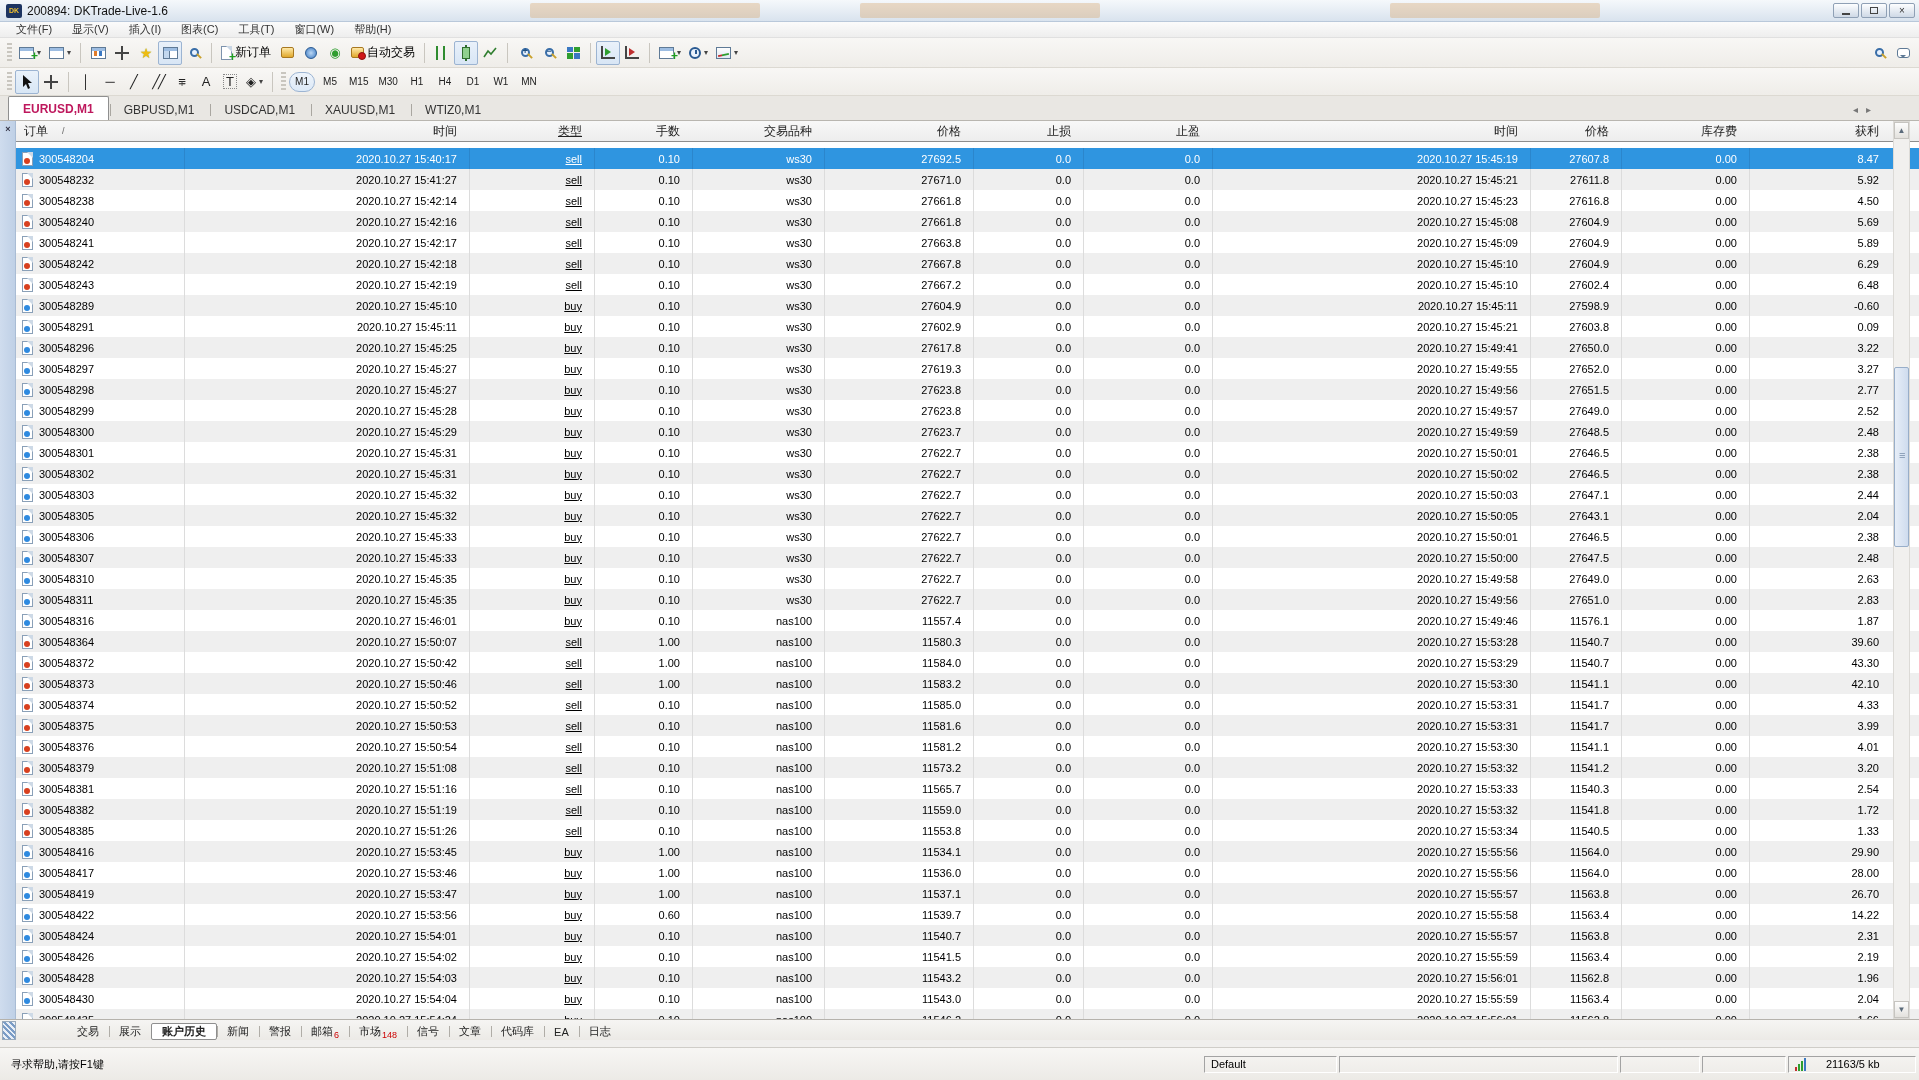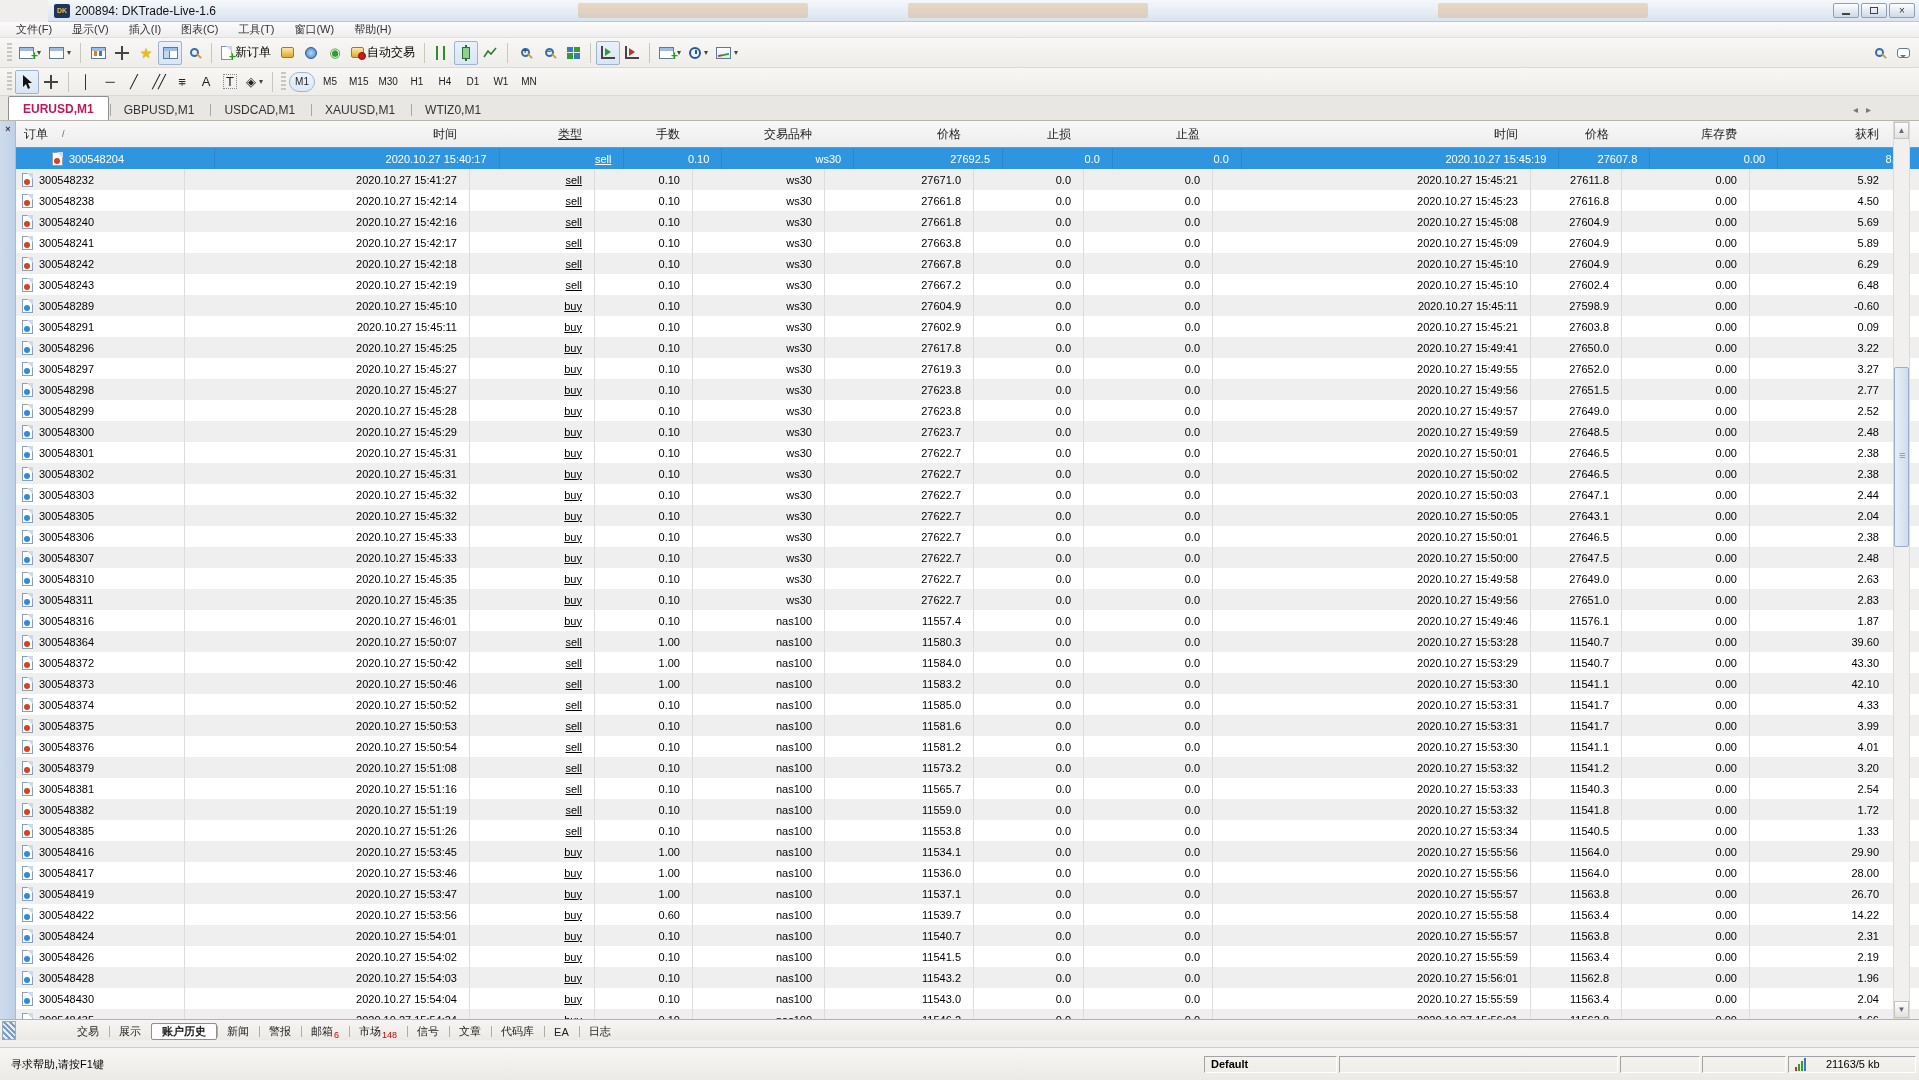--- a/index.html
+++ b/index.html
@@ -3,21 +3,21 @@
 <meta charset="utf-8">
 <style>
   * { margin:0; padding:0; box-sizing:border-box; }
   html,body { width:1919px; height:1080px; overflow:hidden;
     font-family:"Liberation Sans","DejaVu Sans",sans-serif; font-size:11px; color:#000;
     background:#f0efed; }
   #app { width:1919px; height:1080px; display:flex; flex-direction:column; position:relative; }
 
   
   .titlebar { height:22px; background:linear-gradient(#f5f8fb,#d9e3ee); border-bottom:1px solid #b9c8da;
-    display:flex; align-items:center; padding:0 4px; position:relative;margin-left:48px; }
+    display:flex; align-items:center; padding:0 4px; position:relative; }
   .appicon { width:16px; height:14px; background:#1d3461; color:#f0c030; font-size:7px; font-weight:bold;
     display:flex; align-items:center; justify-content:center; margin:0 5px 0 2px; border-radius:2px; }
   .title-text { font-size:12px; color:#111; }
   .ghost { position:absolute; top:3px; height:15px; background:rgba(214,160,96,.35); border-radius:2px; }
   .g1{left:530px;width:230px;} .g2{left:860px;width:240px;} .g3{left:1390px;width:210px;}
   .winbtns { margin-left:auto; display:flex; gap:2px; }
   .winbtn { width:26px; height:15px; border:1px solid #8fa0b5; border-radius:2px;
     background:linear-gradient(#fdfeff,#cfd9e6); display:flex; align-items:center; justify-content:center;
     font-size:10px; color:#333; line-height:1; }
   .winbtn .minbar{ width:8px; height:2px; background:#444; margin-top:6px;}
@@ -100,27 +100,27 @@
   .tab-arrows { position:absolute; right:40px; bottom:5px; color:#777; font-size:10px; letter-spacing:8px; }
 
   
   .tablewrap { flex:1; position:relative; background:#fff; overflow:hidden; }
   .watermark { position:absolute; left:250px; top:60px; width:900px; height:860px; border:60px solid #f2f2f2;
     border-radius:50%; opacity:.55; pointer-events:none; }
   .gutter { position:absolute; left:0; top:0; bottom:0; width:16px; background:linear-gradient(90deg,#cfdcee,#bfd0e6);
     border-right:1px solid #a9bcd4; z-index:5; }
   .panel-close { position:absolute; left:2px; top:2px; width:12px; height:12px; font-size:9px; color:#334;
     display:flex; align-items:center; justify-content:center; font-weight:bold; }
-  .thead { height:27px; display:flex; background:linear-gradient(#f8f8f8,#ededed);
+  .thead { height:21px; display:flex; background:linear-gradient(#f8f8f8,#ededed);
     border-bottom:1px solid #8e8e8e; position:relative; z-index:2; }
   .thead .tc { font-size:12px; color:#222; }
   .trows { position:absolute; top:27px; left:0; right:0; bottom:0; }
   .trow { height:21px; display:flex; align-items:center; background:#fff; }
   .trow.alt { background:#efefef; }
-  .trow.sel { background:#2f95e0; color:#fff;padding-left:30px; }
+  .trow.sel { background:#2f95e0; color:#fff; }
   .trow.sel .tc { border-right-color:#2b86cc; }
   .tc { height:100%; display:flex; align-items:center; justify-content:flex-end;
     padding-right:12px; border-right:1px solid #dcdcdc; white-space:nowrap; overflow:hidden; }
   .thead .tc { border-right-color:transparent; }
   .c1 { width:185px; justify-content:flex-start; padding-left:22px; gap:6px; }
   .thead .c1 { padding-left:24px; }
   .c2 { width:285px; } .c3{ width:125px;text-decoration:underline; } .c4{ width:98px; } .c5{ width:132px; } .c6{ width:149px; }
   .c7 { width:110px; } .c8{ width:129px; } .c9{ width:318px; } .c10{ width:91px; } .c11{ width:128px; }
   .c12{ width:141px; border-right:none; }
   .sortmark { font-size:9px; color:#666; margin-left:8px; }
@@ -152,21 +152,21 @@
   .ttab.active::before { display:none; }
   .tbadge { color:#cc0000; font-size:9px; margin-left:1px; position:relative; top:3px; }
 
   
   .spacer { height:7px; background:#f0efed; }
   .statusbar { height:22px; background:linear-gradient(#f7f6f4,#eceae6); border-top:1px solid #cfcdc8;
     display:flex; align-items:center; padding:16px 3px; }
   .scell { height:17px; display:flex; align-items:center; padding:0 6px;
     border:1px solid; border-color:#a3a3a3 #fff #fff #a3a3a3; margin-left:2px; }
   .s-help { flex:1; border:none; }
-  .s-profile { width:133px;font-weight:bold; }
+  .s-profile { width:133px; }
   .s-e1 { width:279px; } .s-e2 { width:80px; } .s-e3 { width:84px; }
   .s-conn { width:128px; justify-content:flex-start; gap:20px; }
   .connbars { display:flex; align-items:flex-end; gap:1px; height:13px; }
   .connbars span { width:2px; background:#2f9e2f; }
   .connbars span:nth-child(1){height:4px;background:#c03030;}
   .connbars span:nth-child(2){height:7px;}
   .connbars span:nth-child(3){height:10px;}
   .connbars span:nth-child(4){height:13px;background:#3a78c2;}
 </style>
 </head>

